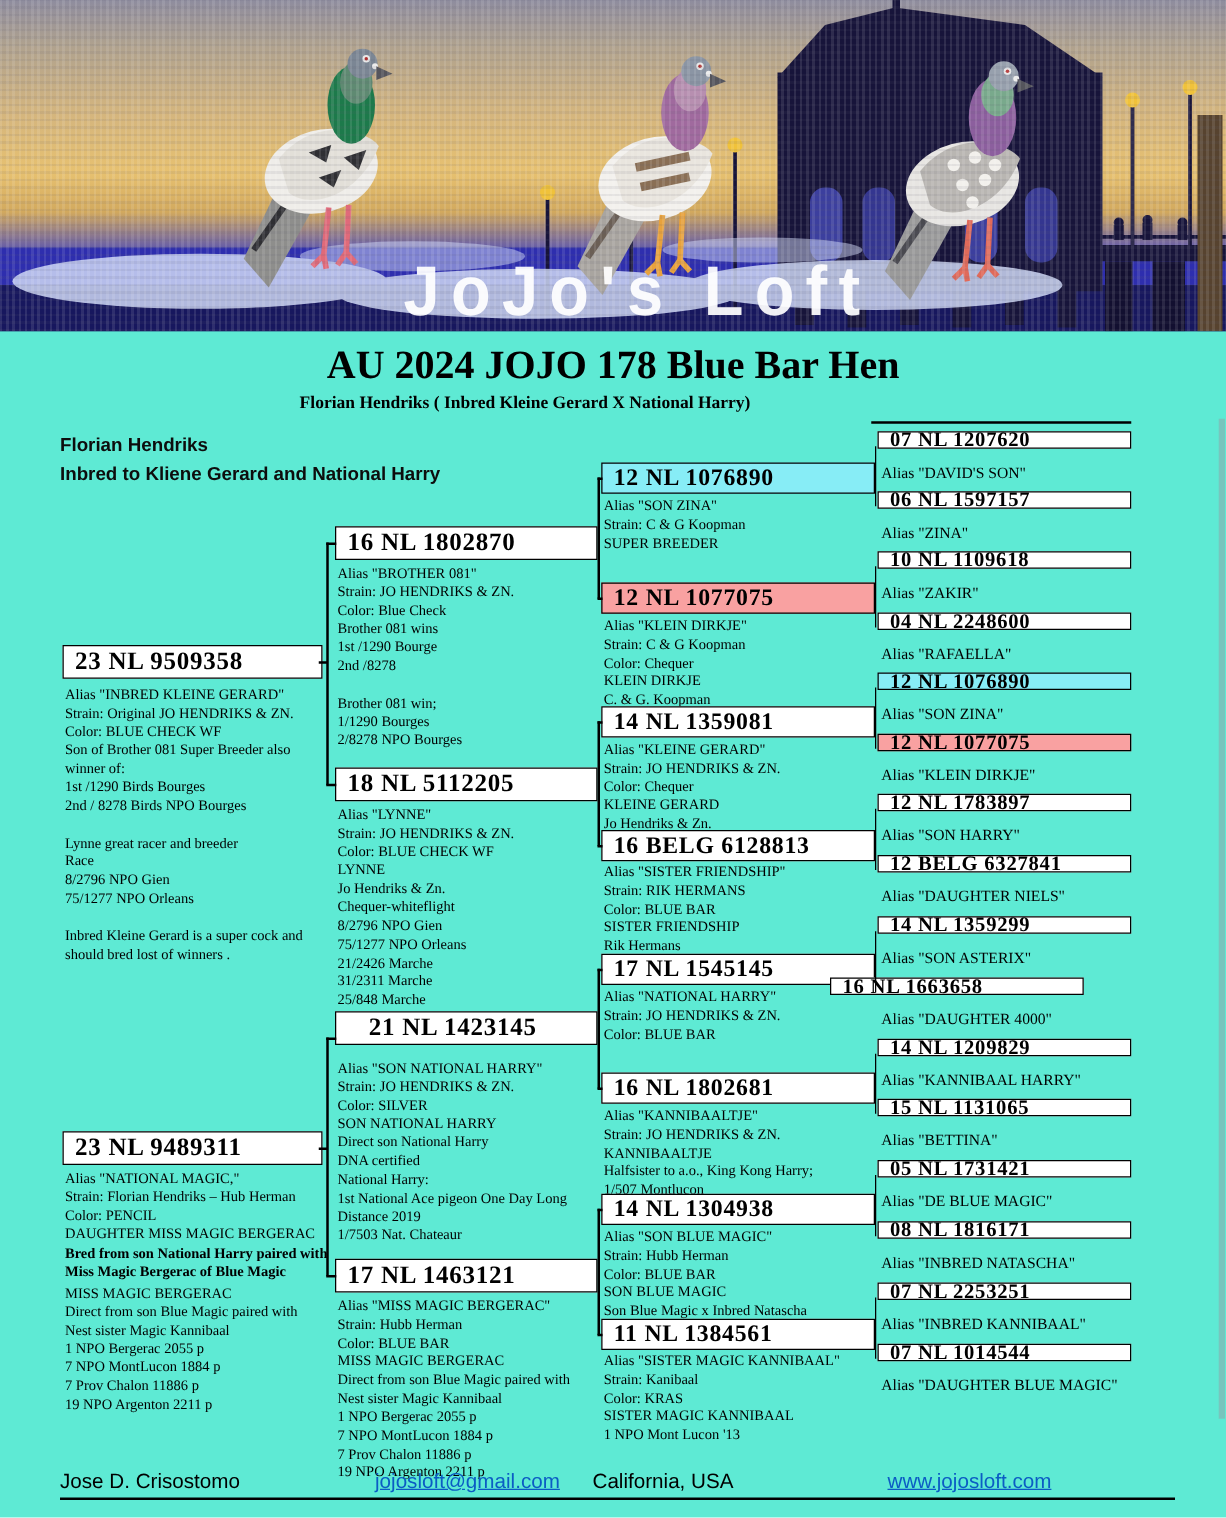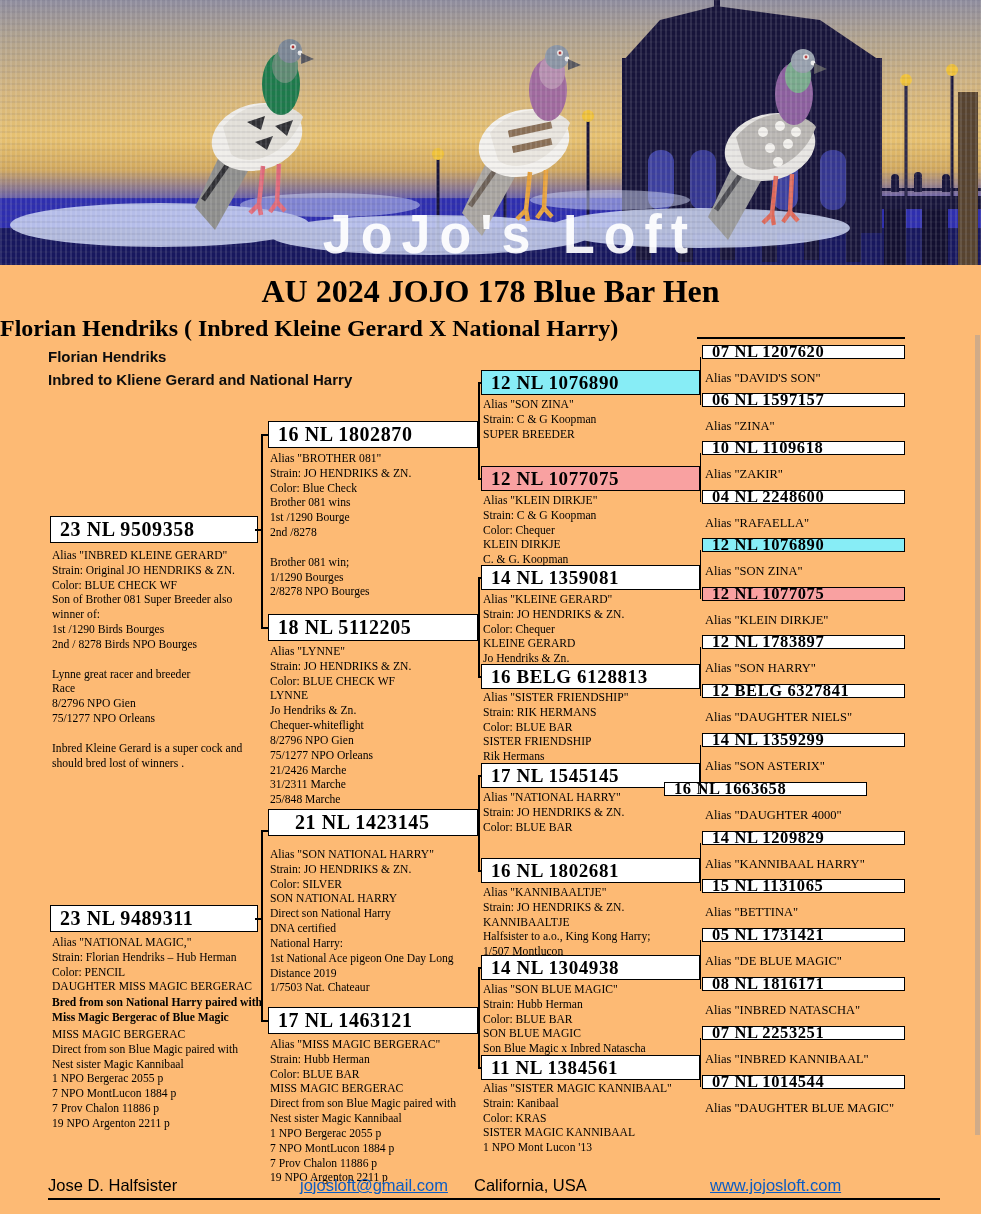--- a/index.html
+++ b/index.html
@@ -1,34 +1,34 @@
 <!DOCTYPE html>
 <html><head>
 <meta charset="utf-8">
 <style>
   html,body{margin:0;padding:0;background:#fff;}
-  #page{position:relative;width:981px;height:1214px;background:#fdba74;
+  #page{position:relative;width:981px;height:1214px;background:#5eead4;
         font-family:"Liberation Serif",serif;overflow:hidden;}
 
   
   .banner{position:absolute;left:0;top:0;width:981px;height:265px;overflow:hidden;
     background:linear-gradient(180deg,#8e8c9e 0%,#b0a28e 14%,#d4b57e 34%,#e7c170 52%,
                #d2a95e 64%,#5a55b0 76%,#2b2b88 86%,#13134e 100%);}
   .banner-texture{position:absolute;inset:0;pointer-events:none;
     background:repeating-linear-gradient(90deg,rgba(255,255,255,.10) 0 2px,transparent 2px 5px),
                repeating-linear-gradient(0deg,rgba(90,90,110,.10) 0 2px,transparent 2px 6px);}
   .loft-name{position:absolute;left:225px;top:204px;width:570px;text-align:center;
     font-family:"Liberation Sans",sans-serif;font-weight:bold;font-size:52px;
     letter-spacing:9px;color:rgba(255,255,255,.93);transform:scaleY(1.08);}
 
   
   .title{position:absolute;left:0;top:273px;width:981px;text-align:center;
     font-weight:bold;font-size:32px;color:#000;}
-  .subtitle{position:absolute;left:0;top:315px;width:840px;
-    font-weight:bold;font-size:24px;color:#000;}
+  .subtitle{position:absolute;left:0;top:315px;width:840px;text-align:center;
+    font-weight:bold;font-size:14px;color:#000;}
   .note{position:absolute;font-family:"Liberation Sans",sans-serif;font-weight:bold;
     font-size:15px;color:#0d0d0d;}
 
   
   .ring-box{position:absolute;border:1.6px solid #000;background:#fff;box-sizing:border-box;
     font-weight:bold;display:flex;align-items:center;padding-left:9px;letter-spacing:.6px;}
   .rb1{width:208px;height:27px;font-size:20px;}
   .rb2{width:210px;height:27px;font-size:20px;}
   .rb3{width:219px;height:25px;font-size:19px;}
   .rb4{width:203px;height:14px;font-size:16.5px;}
@@ -392,19 +392,19 @@
   <div class="ln" style="left:699.5px;top:453px;width:1.6px;height:49px;"></div>
   <div class="ln" style="left:699.5px;top:550px;width:1.6px;height:49px;"></div>
   <div class="ln" style="left:699.5px;top:647px;width:1.6px;height:49px;"></div>
   <div class="ln" style="left:699.5px;top:745px;width:1.6px;height:49px;"></div>
   <div class="ln" style="left:699.5px;top:843px;width:1.6px;height:48px;"></div>
   <div class="ln" style="left:699.5px;top:940px;width:1.6px;height:49px;"></div>
   <div class="ln" style="left:699.5px;top:1038px;width:1.6px;height:49px;"></div>
 
   <div class="edge-shadow" style="left:975px;top:335px;width:5px;height:800px;"></div>
 
-  <div class="footer-item" style="left:48px;">Jose D. Halfsister</div>
+  <div class="footer-item" style="left:48px;">Jose D. Crisostomo</div>
   <a class="footer-item flink" style="left:300px;">jojosloft@gmail.com</a>
   <div class="footer-item" style="left:474px;">California, USA</div>
   <a class="footer-item flink" style="left:710px;">www.jojosloft.com</a>
   <div class="ln" style="left:48px;top:1198px;width:892px;height:2px;"></div>
 
 </div>
 
 </body></html>

